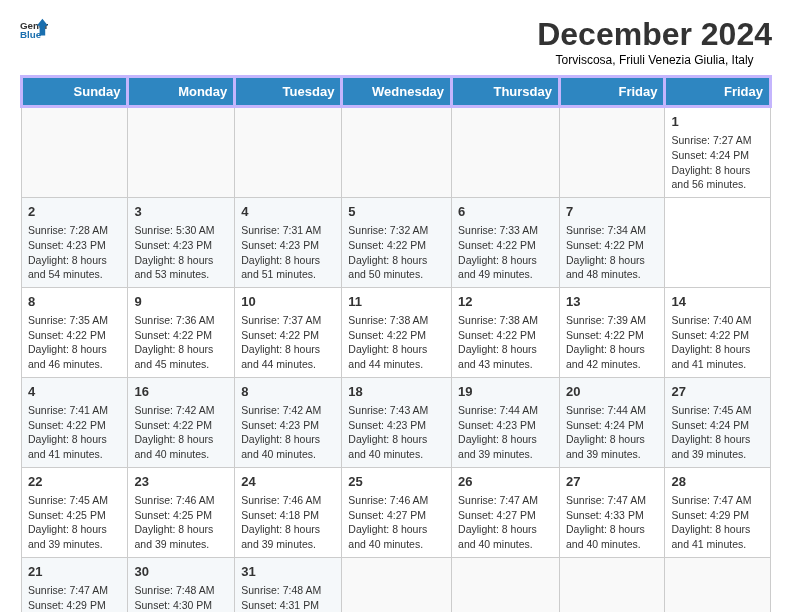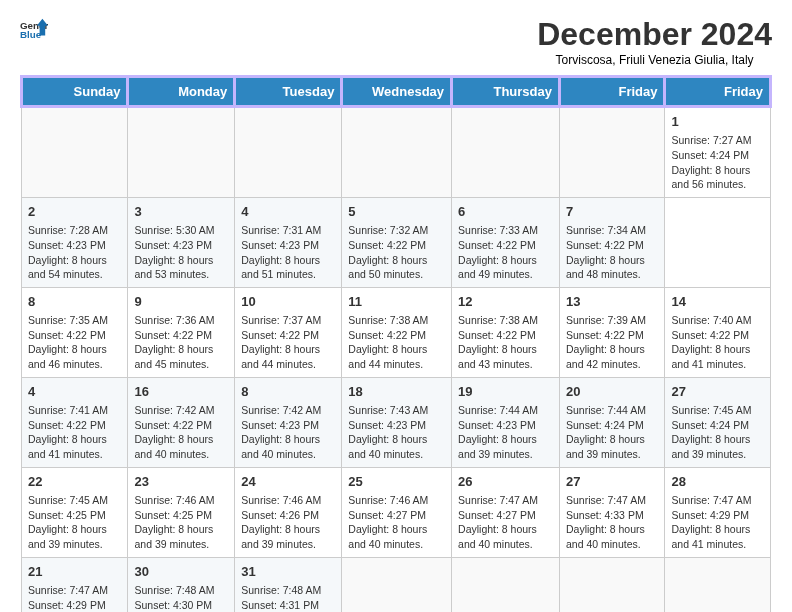--- a/index.html
+++ b/index.html
@@ -256,21 +256,21 @@
         </td>
         <td>
           <span class="day-number">23</span>
           <div>Sunrise: 7:46 AM</div>
           <div>Sunset: 4:25 PM</div>
           <div>Daylight: 8 hours and 39 minutes.</div>
         </td>
         <td>
           <span class="day-number">24</span>
           <div>Sunrise: 7:46 AM</div>
-          <div>Sunset: 4:26 PM</div>
+          <div>Sunset: 4:18 PM</div>
           <div>Daylight: 8 hours and 39 minutes.</div>
         </td>
         <td>
           <span class="day-number">25</span>
           <div>Sunrise: 7:46 AM</div>
           <div>Sunset: 4:27 PM</div>
           <div>Daylight: 8 hours and 40 minutes.</div>
         </td>
         <td>
           <span class="day-number">26</span>

